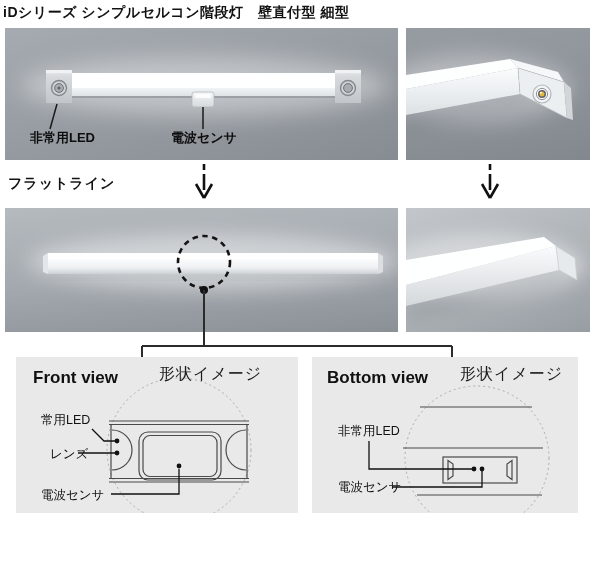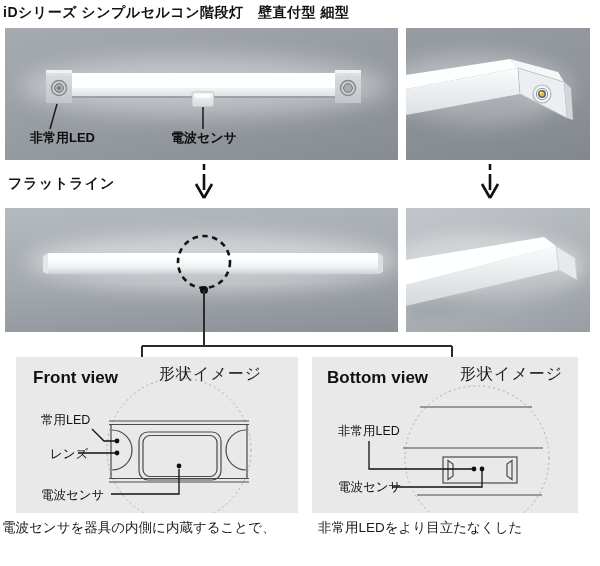--- a/index.html
+++ b/index.html
@@ -213,19 +213,17 @@
         <polyline points="80,130 170,130 170,114"></polyline>
       </g>
       <circle cx="162" cy="112" r="2.4" fill="#111"></circle>
       <circle cx="170" cy="112" r="2.4" fill="#111"></circle>
     </svg>
     <div class="diag-label" style="left:26px;top:66px;">非常用LED</div>
     <div class="diag-label" style="left:26px;top:122px;">電波センサ</div>
   </div>
 
   <div id="captionL" class="caption">
-    <div>電波センサを器具の内側に内蔵することで、</div>
   </div>
   <div id="captionR" class="caption">
-    <div>非常用LEDをより目立たなくした</div>
   </div>
 
 </div>
 
 </body></html>

